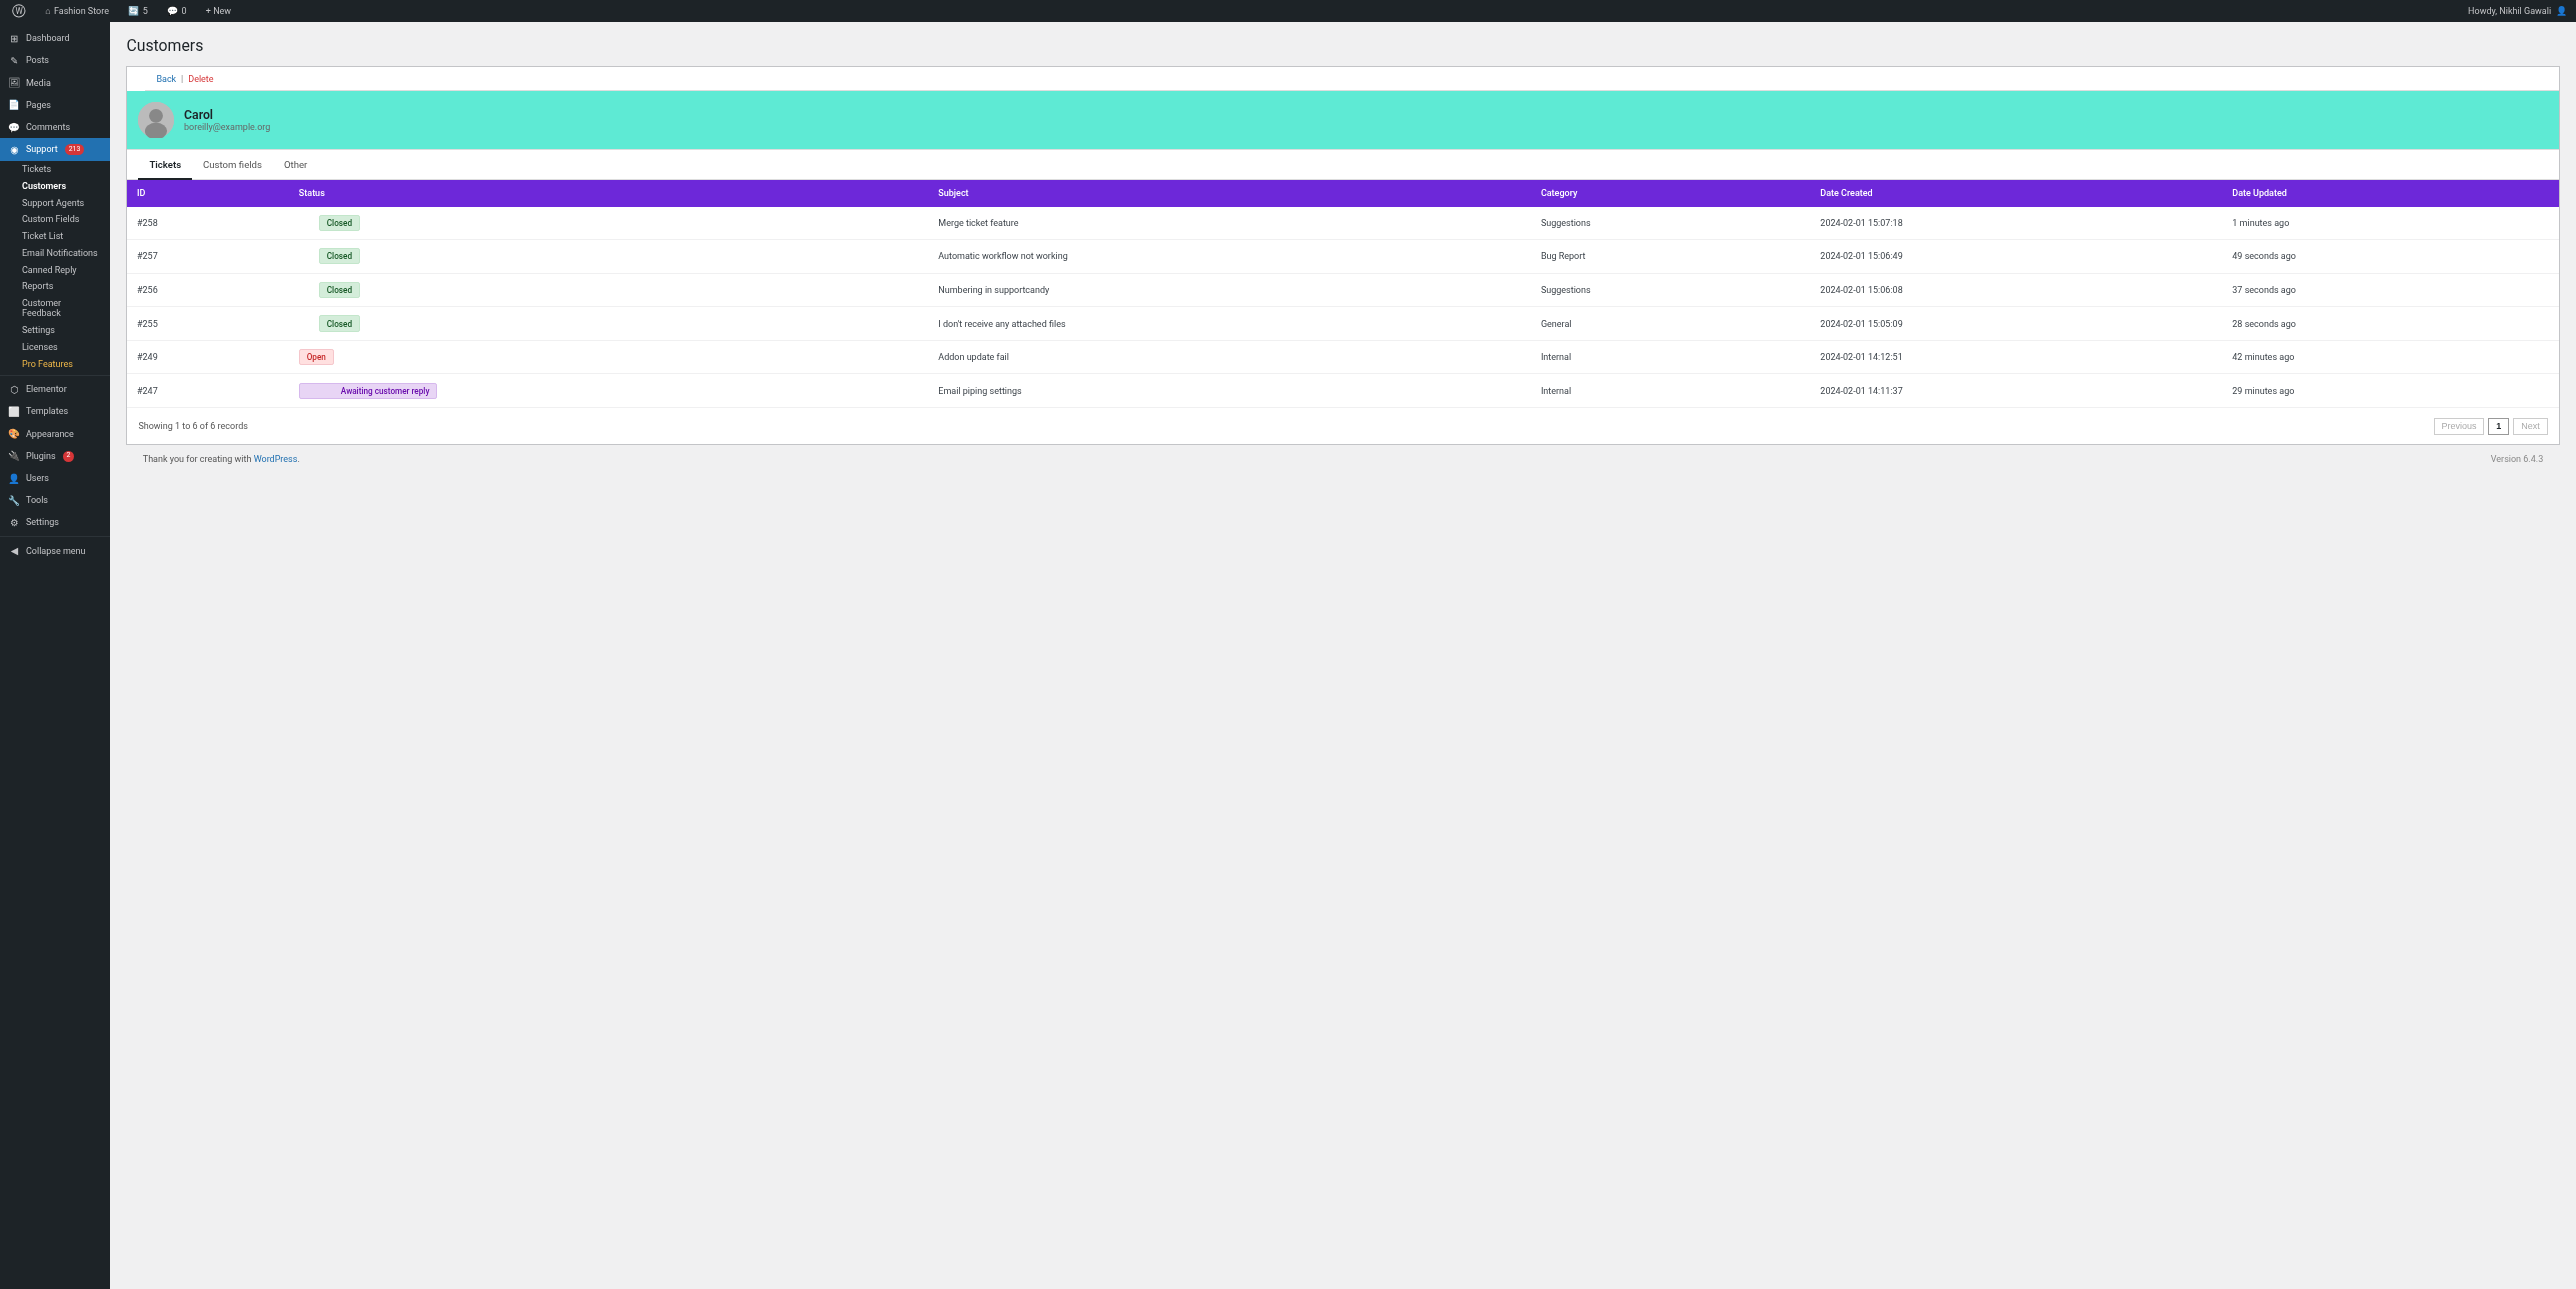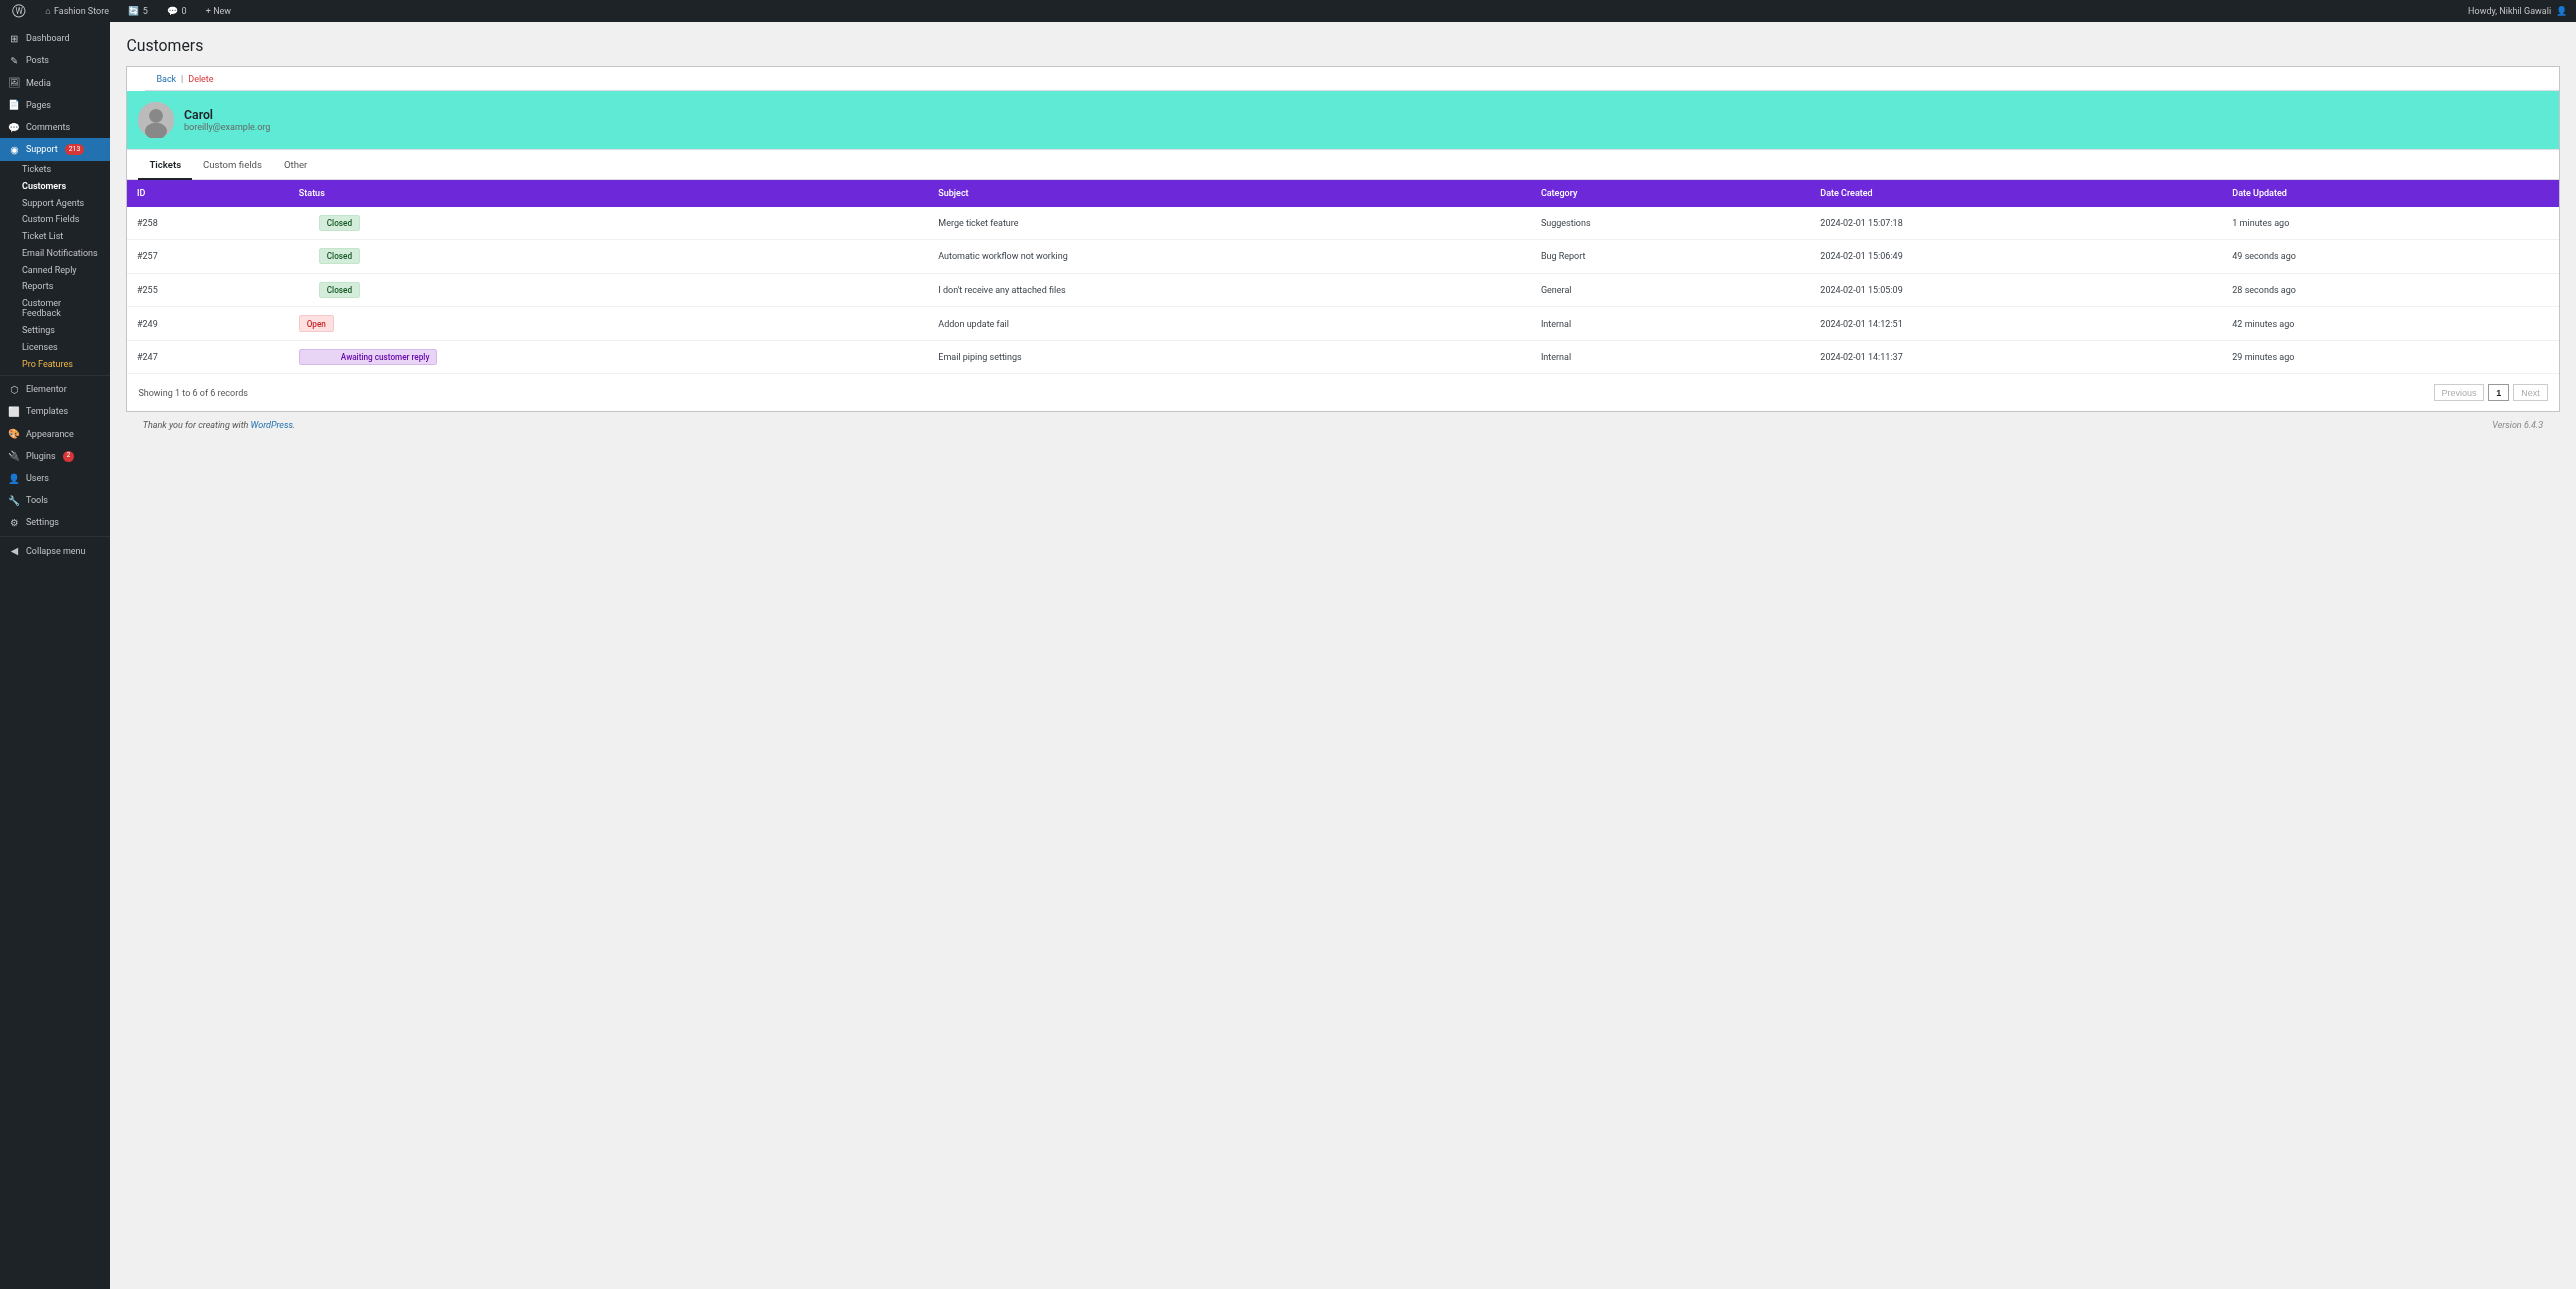--- a/index.html
+++ b/index.html
@@ -175,21 +175,21 @@
     .page-btn.disabled { color: #aaa; cursor: default; }
 
     
     #footer {
       padding: 8.2px 16.4px;
       font-size: 9px;
       color: #555;
     }
     #footer a { color: #2271b1; text-decoration: none; }
     .footer-right { text-align: right; color: #888; }
-    .footer-inner { display: flex; justify-content: space-between; align-items: flex-end; font-style: italic; }
+    .footer-inner { display: flex; justify-content: space-between; align-items: flex-end; }
   </style>
 </head>
 <body>
 
 <div id="wpadminbar">
   <div class="bar-left">
     <div class="adminbar-item">
       <svg class="wp-logo" viewBox="0 0 20 20" fill="#c3c4c7" style="font-size:13px">
           <circle cx="10" cy="10" r="9" fill="none" stroke="#c3c4c7" stroke-width="1.5"></circle>
           <text x="5" y="15" font-size="12" fill="#c3c4c7">W</text>
@@ -351,20 +351,28 @@
     </tr>
               <tr>
       <td>#257</td>
       <td><span class="badge badge-closed">Closed</span></td>
       <td>Automatic workflow not working</td>
       <td>Bug Report</td>
       <td>2024-02-01 15:06:49</td>
       <td>49 seconds ago</td>
     </tr>
               <tr>
+      <td>#256</td>
+      <td><span class="badge badge-closed">Closed</span></td>
+      <td>Numbering in supportcandy</td>
+      <td>Suggestions</td>
+      <td>2024-02-01 15:06:08</td>
+      <td>37 seconds ago</td>
+    </tr>
+              <tr>
       <td>#255</td>
       <td><span class="badge badge-closed">Closed</span></td>
       <td>I don't receive any attached files</td>
       <td>General</td>
       <td>2024-02-01 15:05:09</td>
       <td>28 seconds ago</td>
     </tr>
               <tr>
       <td>#249</td>
       <td><span class="badge badge-open">Open</span></td>

